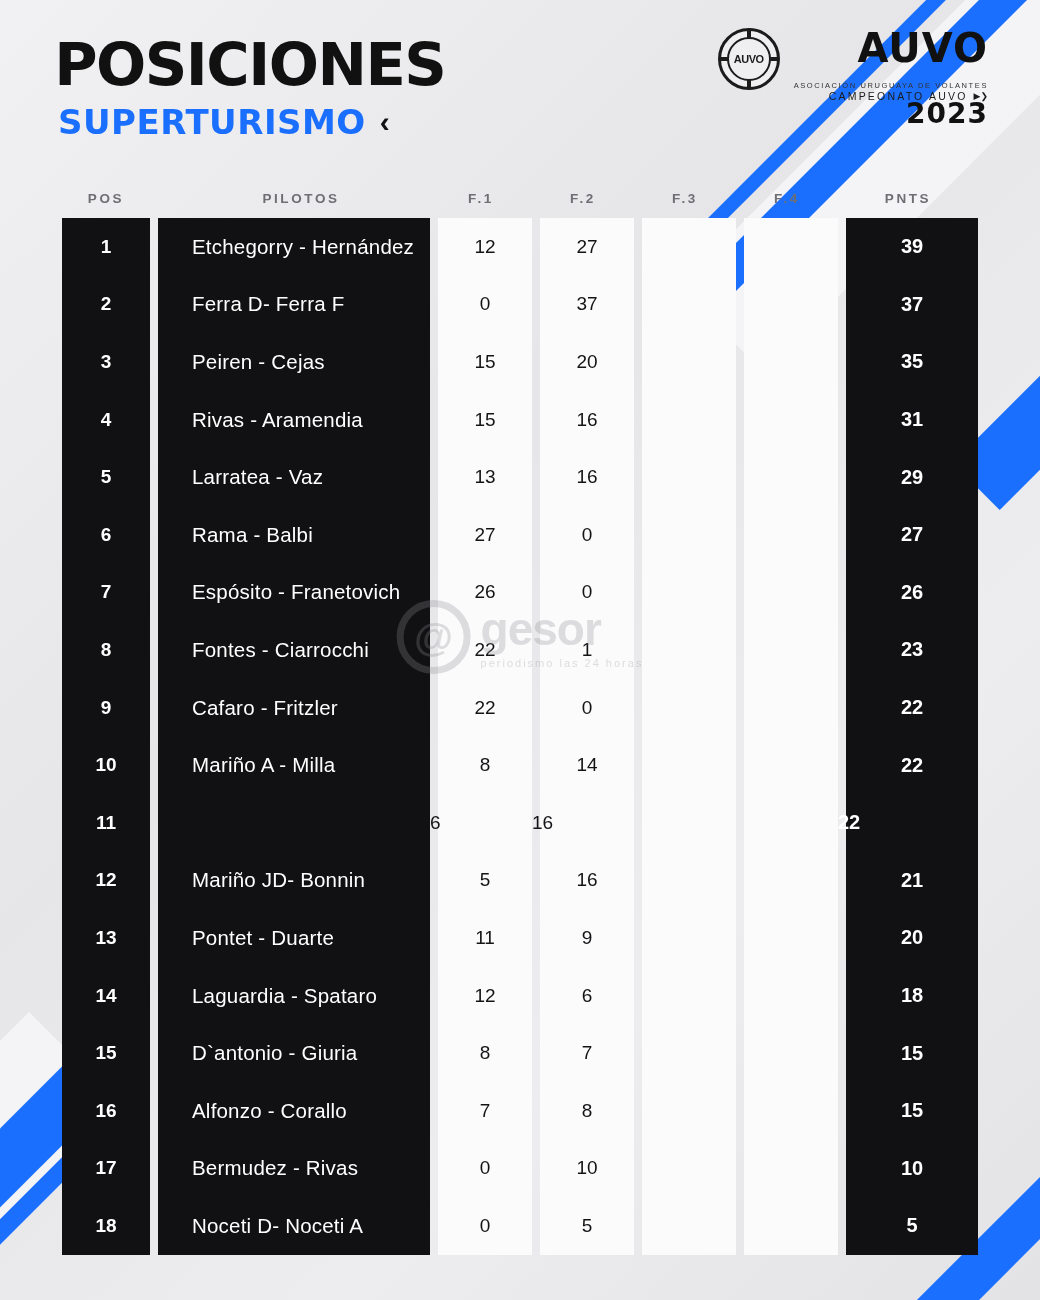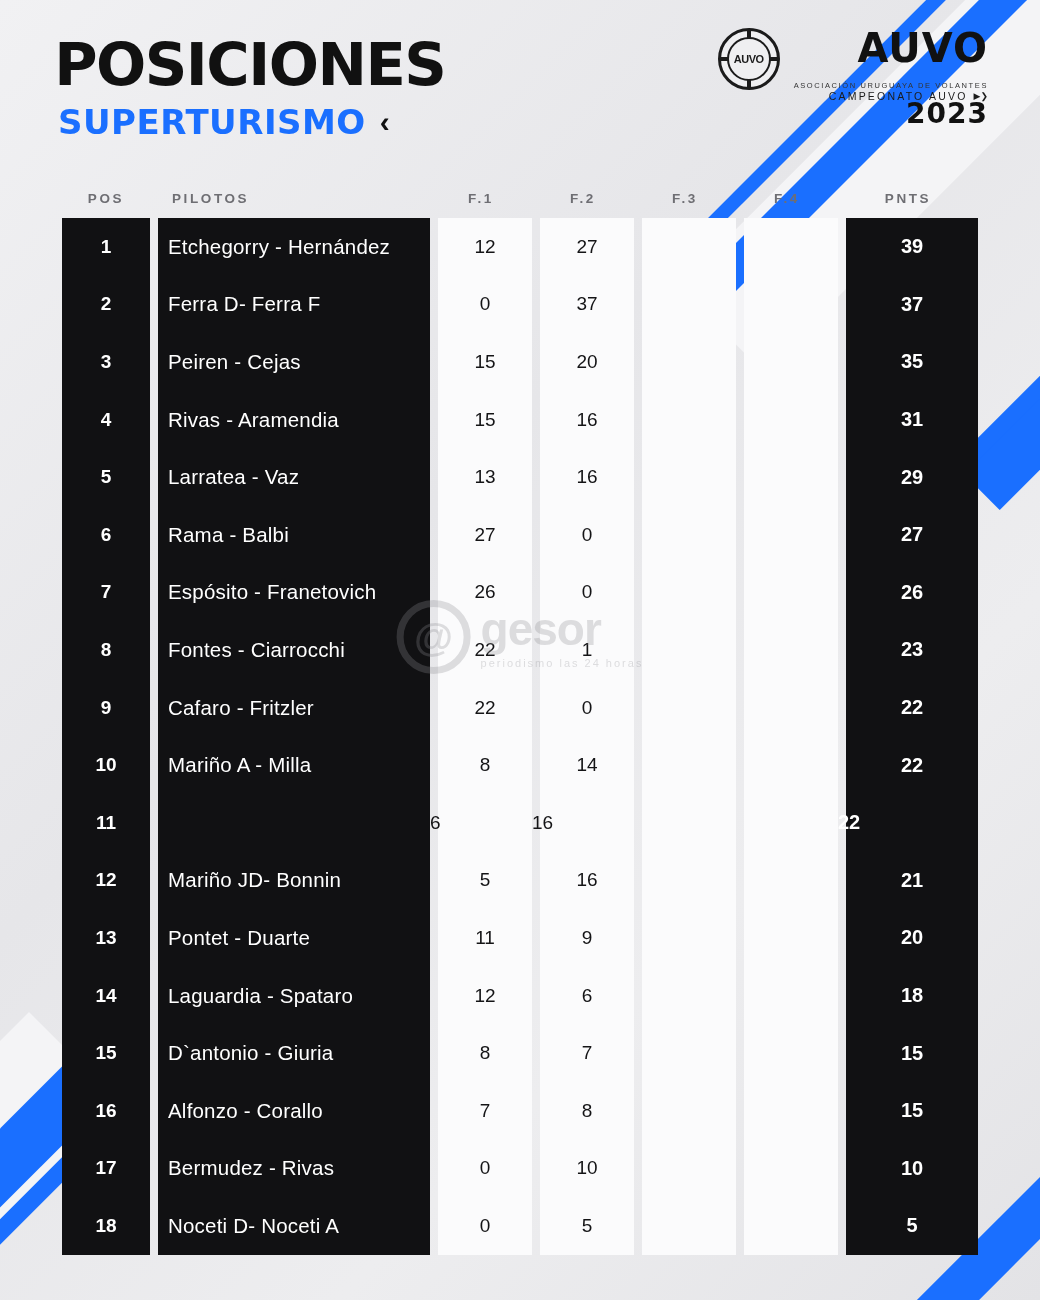--- a/index.html
+++ b/index.html
@@ -96,21 +96,21 @@
     grid-template-columns: 88px 280px 102px 102px 102px 102px 140px;
     align-items: center;
     height: 40px;
     padding-left: 0;
   }
   .col-head div {
     font-size: 13.5px; letter-spacing: 2.6px; color: #6e6e73; font-weight: 700;
     text-align: center;
   }
   .col-head .c-pos { text-align: center; }
-  .col-head .c-pil { text-align: left; padding-left: 22px; }
+  .col-head .c-pil { text-align: center; padding-left: 22px; }
   .col-head .c-pnt { text-align: center; }
 
   .table-body { position: relative; }
   
   .panel { position: absolute; top: 0; bottom: 0; }
   .panel-pos { left: 0; width: 88px; background: #111113; }
   .panel-pil { left: 96px; width: 272px; background: #111113; }
   .panel-f1 { left: 376px; width: 94px; background: #fbfbfc; }
   .panel-f2 { left: 478px; width: 94px; background: #fbfbfc; }
   .panel-f3 { left: 580px; width: 94px; background: #fbfbfc; }
@@ -120,21 +120,21 @@
   .row {
     position: relative;
     display: grid;
     grid-template-columns: 88px 8px 272px 8px 94px 8px 94px 8px 94px 8px 94px 8px 132px;
     align-items: center;
     height: 57.6px;
     z-index: 2;
   }
   .cell { font-size: 20px; }
   .c-pos-v { color: #fff; text-align: center; font-weight: 700; font-size: 19px; }
-  .c-name { color: #fff; text-align: left; padding-left: 10px; font-size: 20.5px; letter-spacing: 0.2px; }
+  .c-name { color: #fff; text-align: left; padding-left: 34px; font-size: 20.5px; letter-spacing: 0.2px; }
   .c-f { color: #141416; text-align: center; font-size: 19px; }
   .c-pts { color: #fff; text-align: center; font-size: 20px; font-weight: 700; }
   .gap { }
 
   
   .watermark {
     position: absolute; top: 600px; left: 50%; transform: translateX(-50%);
     display: flex; align-items: center; gap: 10px;
     opacity: 0.28; pointer-events: none; z-index: 5;
   }

